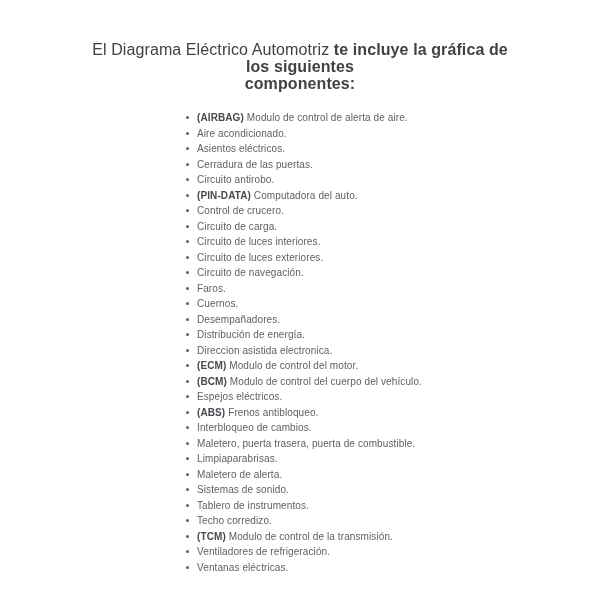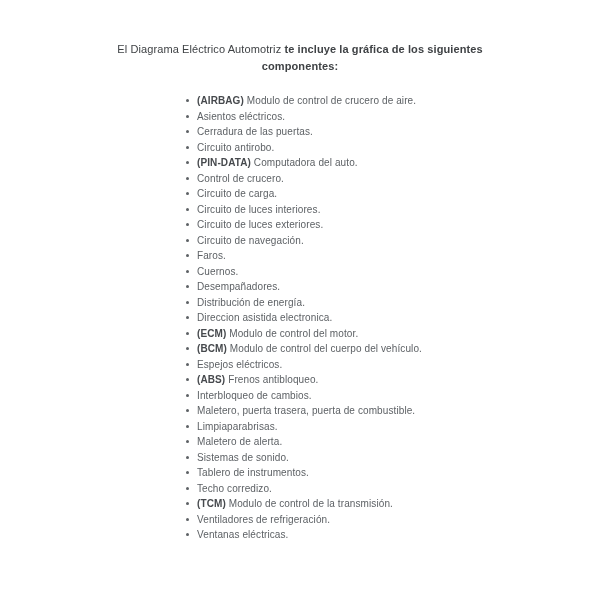--- a/index.html
+++ b/index.html
@@ -12,21 +12,21 @@
     width: 600px;
     height: 600px;
     overflow: hidden;
     background: #ffffff;
     font-family: "Liberation Sans", sans-serif;
   }
   .title {
     margin: 41px auto 12px auto;
     width: 420px;
     text-align: center;
-    font-size: 11px;
+    font-size: 16px;
     line-height: 17px;
     font-weight: 400;
     color: #3f4245;
     letter-spacing: 0.1px;
   }
   .title .t-line { display: block; }
   .title .b { font-weight: 700; }
   ul.components {
     list-style: none;
     margin: 18px 0 0 197px;
@@ -60,21 +60,22 @@
 
 <div class="page">
   <h1 class="title">
     <span class="t-line">
       <span>El Diagrama Eléctrico Automotriz</span>
       <span class="b">te incluye la gráfica de los siguientes</span>
     </span>
     <span class="t-line b">componentes:</span>
   </h1>
   <ul class="components">
-      <li><span class="dot"></span><strong>(AIRBAG)</strong> <span>Modulo de control de crucero de aire.</span></li>
+      <li><span class="dot"></span><strong>(AIRBAG)</strong> <span>Modulo de control de alerta de aire.</span></li>
+      <li><span class="dot"></span><span>Aire acondicionado.</span></li>
       <li><span class="dot"></span><span>Asientos eléctricos.</span></li>
       <li><span class="dot"></span><span>Cerradura de las puertas.</span></li>
       <li><span class="dot"></span><span>Circuito antirobo.</span></li>
       <li><span class="dot"></span><strong>(PIN-DATA)</strong> <span>Computadora del auto.</span></li>
       <li><span class="dot"></span><span>Control de crucero.</span></li>
       <li><span class="dot"></span><span>Circuito de carga.</span></li>
       <li><span class="dot"></span><span>Circuito de luces interiores.</span></li>
       <li><span class="dot"></span><span>Circuito de luces exteriores.</span></li>
       <li><span class="dot"></span><span>Circuito de navegación.</span></li>
       <li><span class="dot"></span><span>Faros.</span></li>

